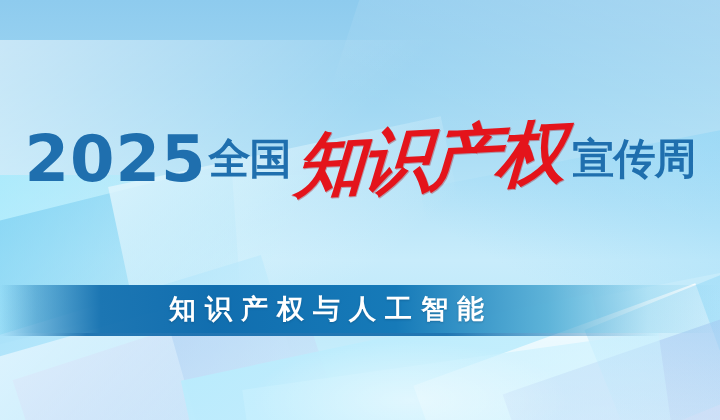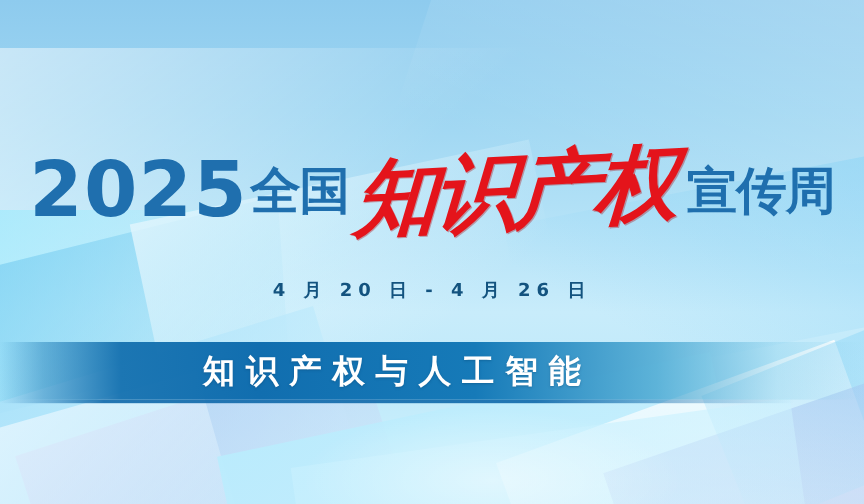--- a/index.html
+++ b/index.html
@@ -198,21 +198,20 @@
 
   <div class="content">
 
     <div class="headline">
       <span class="hl-blue hl-year">2025</span>
       <span class="hl-blue">全国</span>
       <span class="hl-red">知识产权</span>
       <span class="hl-blue hl-tail">宣传周</span>
     </div>
 
-    <div class="dateline">4 月 20 日  -  4 月 26 日</div>
 
     <div class="subtitle-bar">
       <div class="subtitle-text">知识产权与人工智能</div>
     </div>
     <div class="bottom-rule"></div>
 
   </div>
 </div>
 
 </body></html>

